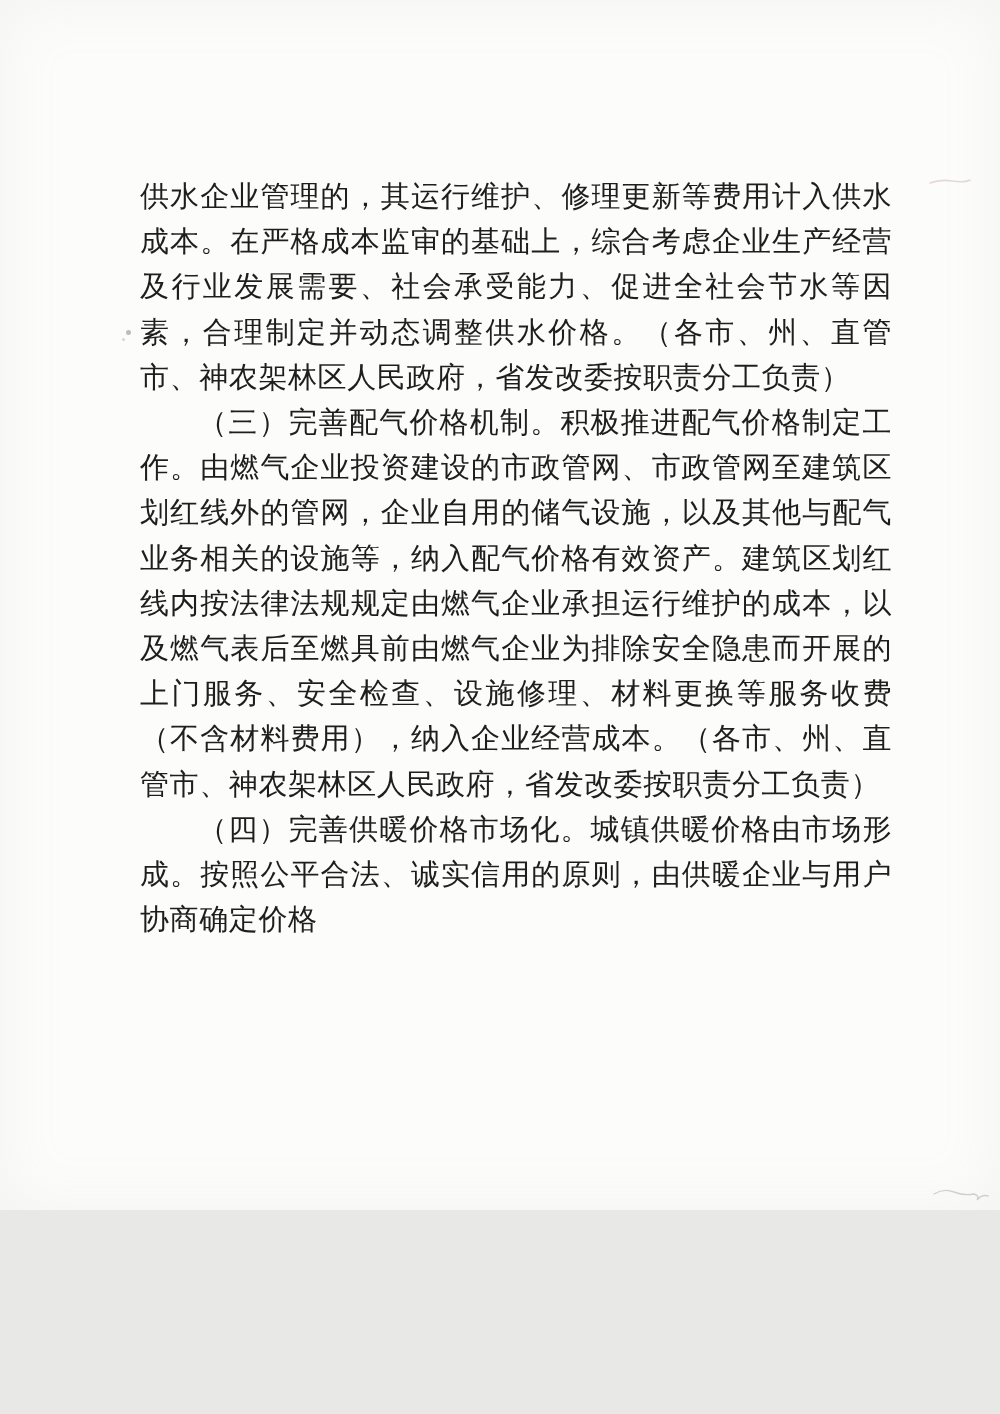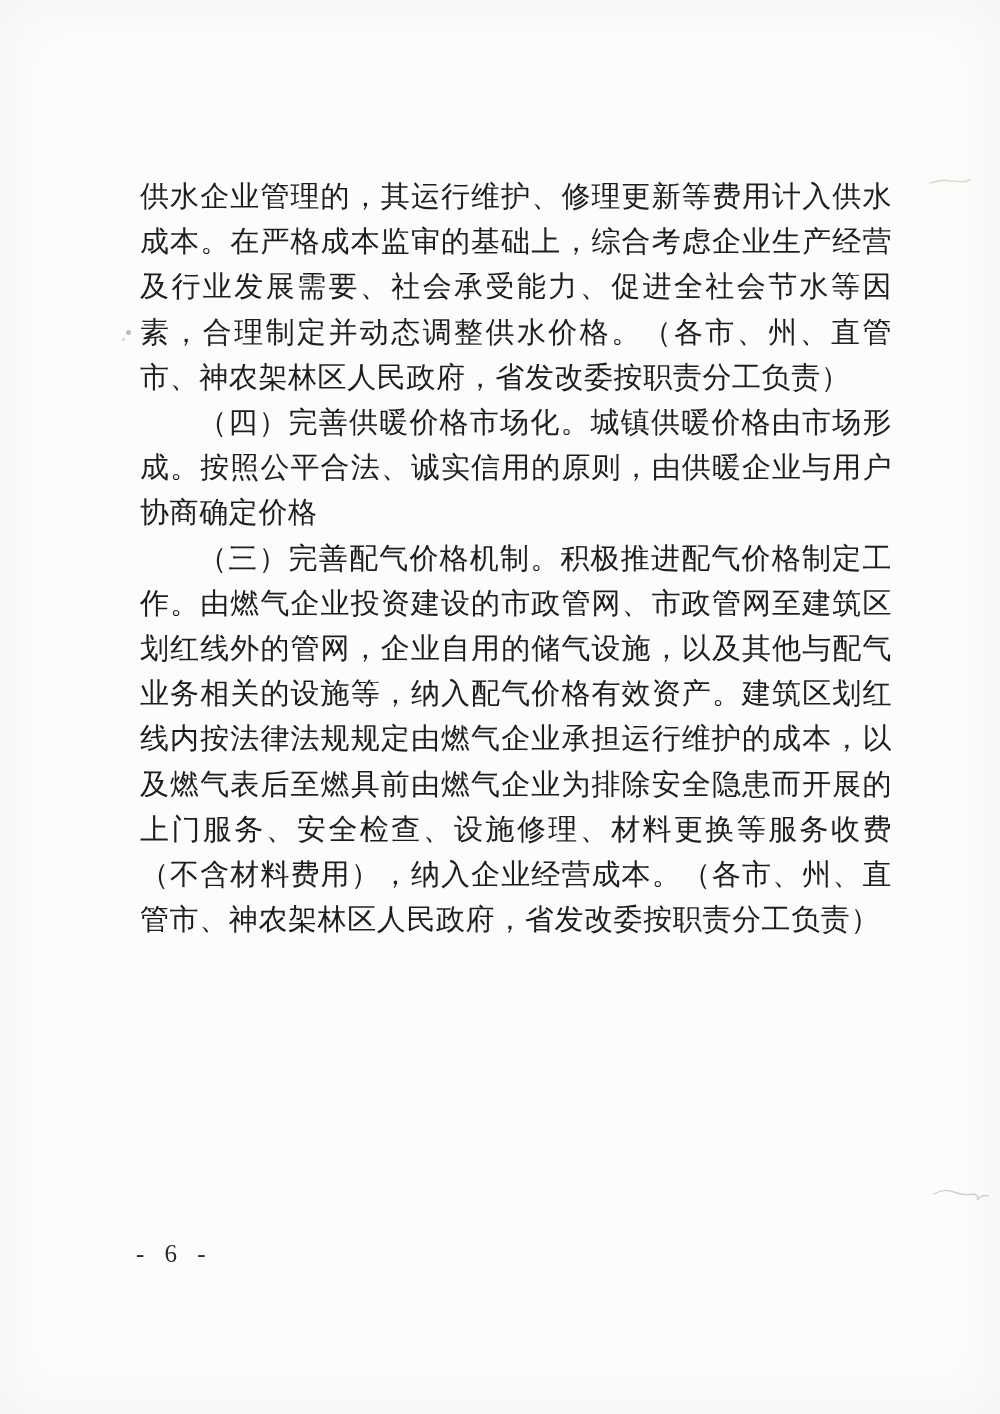--- a/index.html
+++ b/index.html
@@ -3,21 +3,21 @@
 <meta charset="utf-8">
 <style>
   html, body {
     margin: 0;
     padding: 0;
     background: #e8e8e6;
   }
   .page {
     position: relative;
     width: 1000px;
-    height: 1414px;
+    height: 1210px;
     margin: 0 auto;
     background: #fcfcfb;
     overflow: hidden;
     box-shadow: inset 0 0 60px rgba(180,180,175,0.12);
     font-family: "Liberation Serif", "DejaVu Serif", serif;
     color: #1e1e1e;
   }
   .content {
     position: absolute;
     left: 140px;
@@ -80,22 +80,22 @@
     background: rgba(140,140,140,0.35);
   }
 </style>
 </head>
 <body>
 
 <div class="page">
 
   <div class="content">
     <p class="para no-indent">供水企业管理的，其运行维护、修理更新等费用计入供水成本。在严格成本监审的基础上，综合考虑企业生产经营及行业发展需要、社会承受能力、促进全社会节水等因素，合理制定并动态调整供水价格。（各市、州、直管市、神农架林区人民政府，省发改委按职责分工负责）</p>
+    <p class="para">（三）完善配气价格机制。积极推进配气价格制定工作。由燃气企业投资建设的市政管网、市政管网至建筑区划红线外的管网，企业自用的储气设施，以及其他与配气业务相关的设施等，纳入配气价格有效资产。建筑区划红线内按法律法规规定由燃气企业承担运行维护的成本，以及燃气表后至燃具前由燃气企业为排除安全隐患而开展的上门服务、安全检查、设施修理、材料更换等服务收费（不含材料费用），纳入企业经营成本。（各市、州、直管市、神农架林区人民政府，省发改委按职责分工负责）</p>
     <p class="para">（四）完善供暖价格市场化。城镇供暖价格由市场形成。按照公平合法、诚实信用的原则，由供暖企业与用户协商确定价格</p>
-    <p class="para">（三）完善配气价格机制。积极推进配气价格制定工作。由燃气企业投资建设的市政管网、市政管网至建筑区划红线外的管网，企业自用的储气设施，以及其他与配气业务相关的设施等，纳入配气价格有效资产。建筑区划红线内按法律法规规定由燃气企业承担运行维护的成本，以及燃气表后至燃具前由燃气企业为排除安全隐患而开展的上门服务、安全检查、设施修理、材料更换等服务收费（不含材料费用），纳入企业经营成本。（各市、州、直管市、神农架林区人民政府，省发改委按职责分工负责）</p>
   </div>
 
   <div class="page-footer">- 6 -</div>
 
   <svg class="artifact artifact-dash-topright" viewBox="0 0 44 10">
     <path d="M2 7 Q 12 3 24 5 T 42 4" fill="none" stroke="rgba(190,150,150,0.35)" stroke-width="1.6" stroke-linecap="round"></path>
   </svg>
 
   <svg class="artifact artifact-squiggle-right" viewBox="0 0 64 28">
     <path d="M4 14 Q 14 8 24 12 T 44 14 Q 50 16 47 20 Q 52 14 58 16" fill="none" stroke="rgba(140,140,140,0.38)" stroke-width="1.4" stroke-linecap="round"></path>

